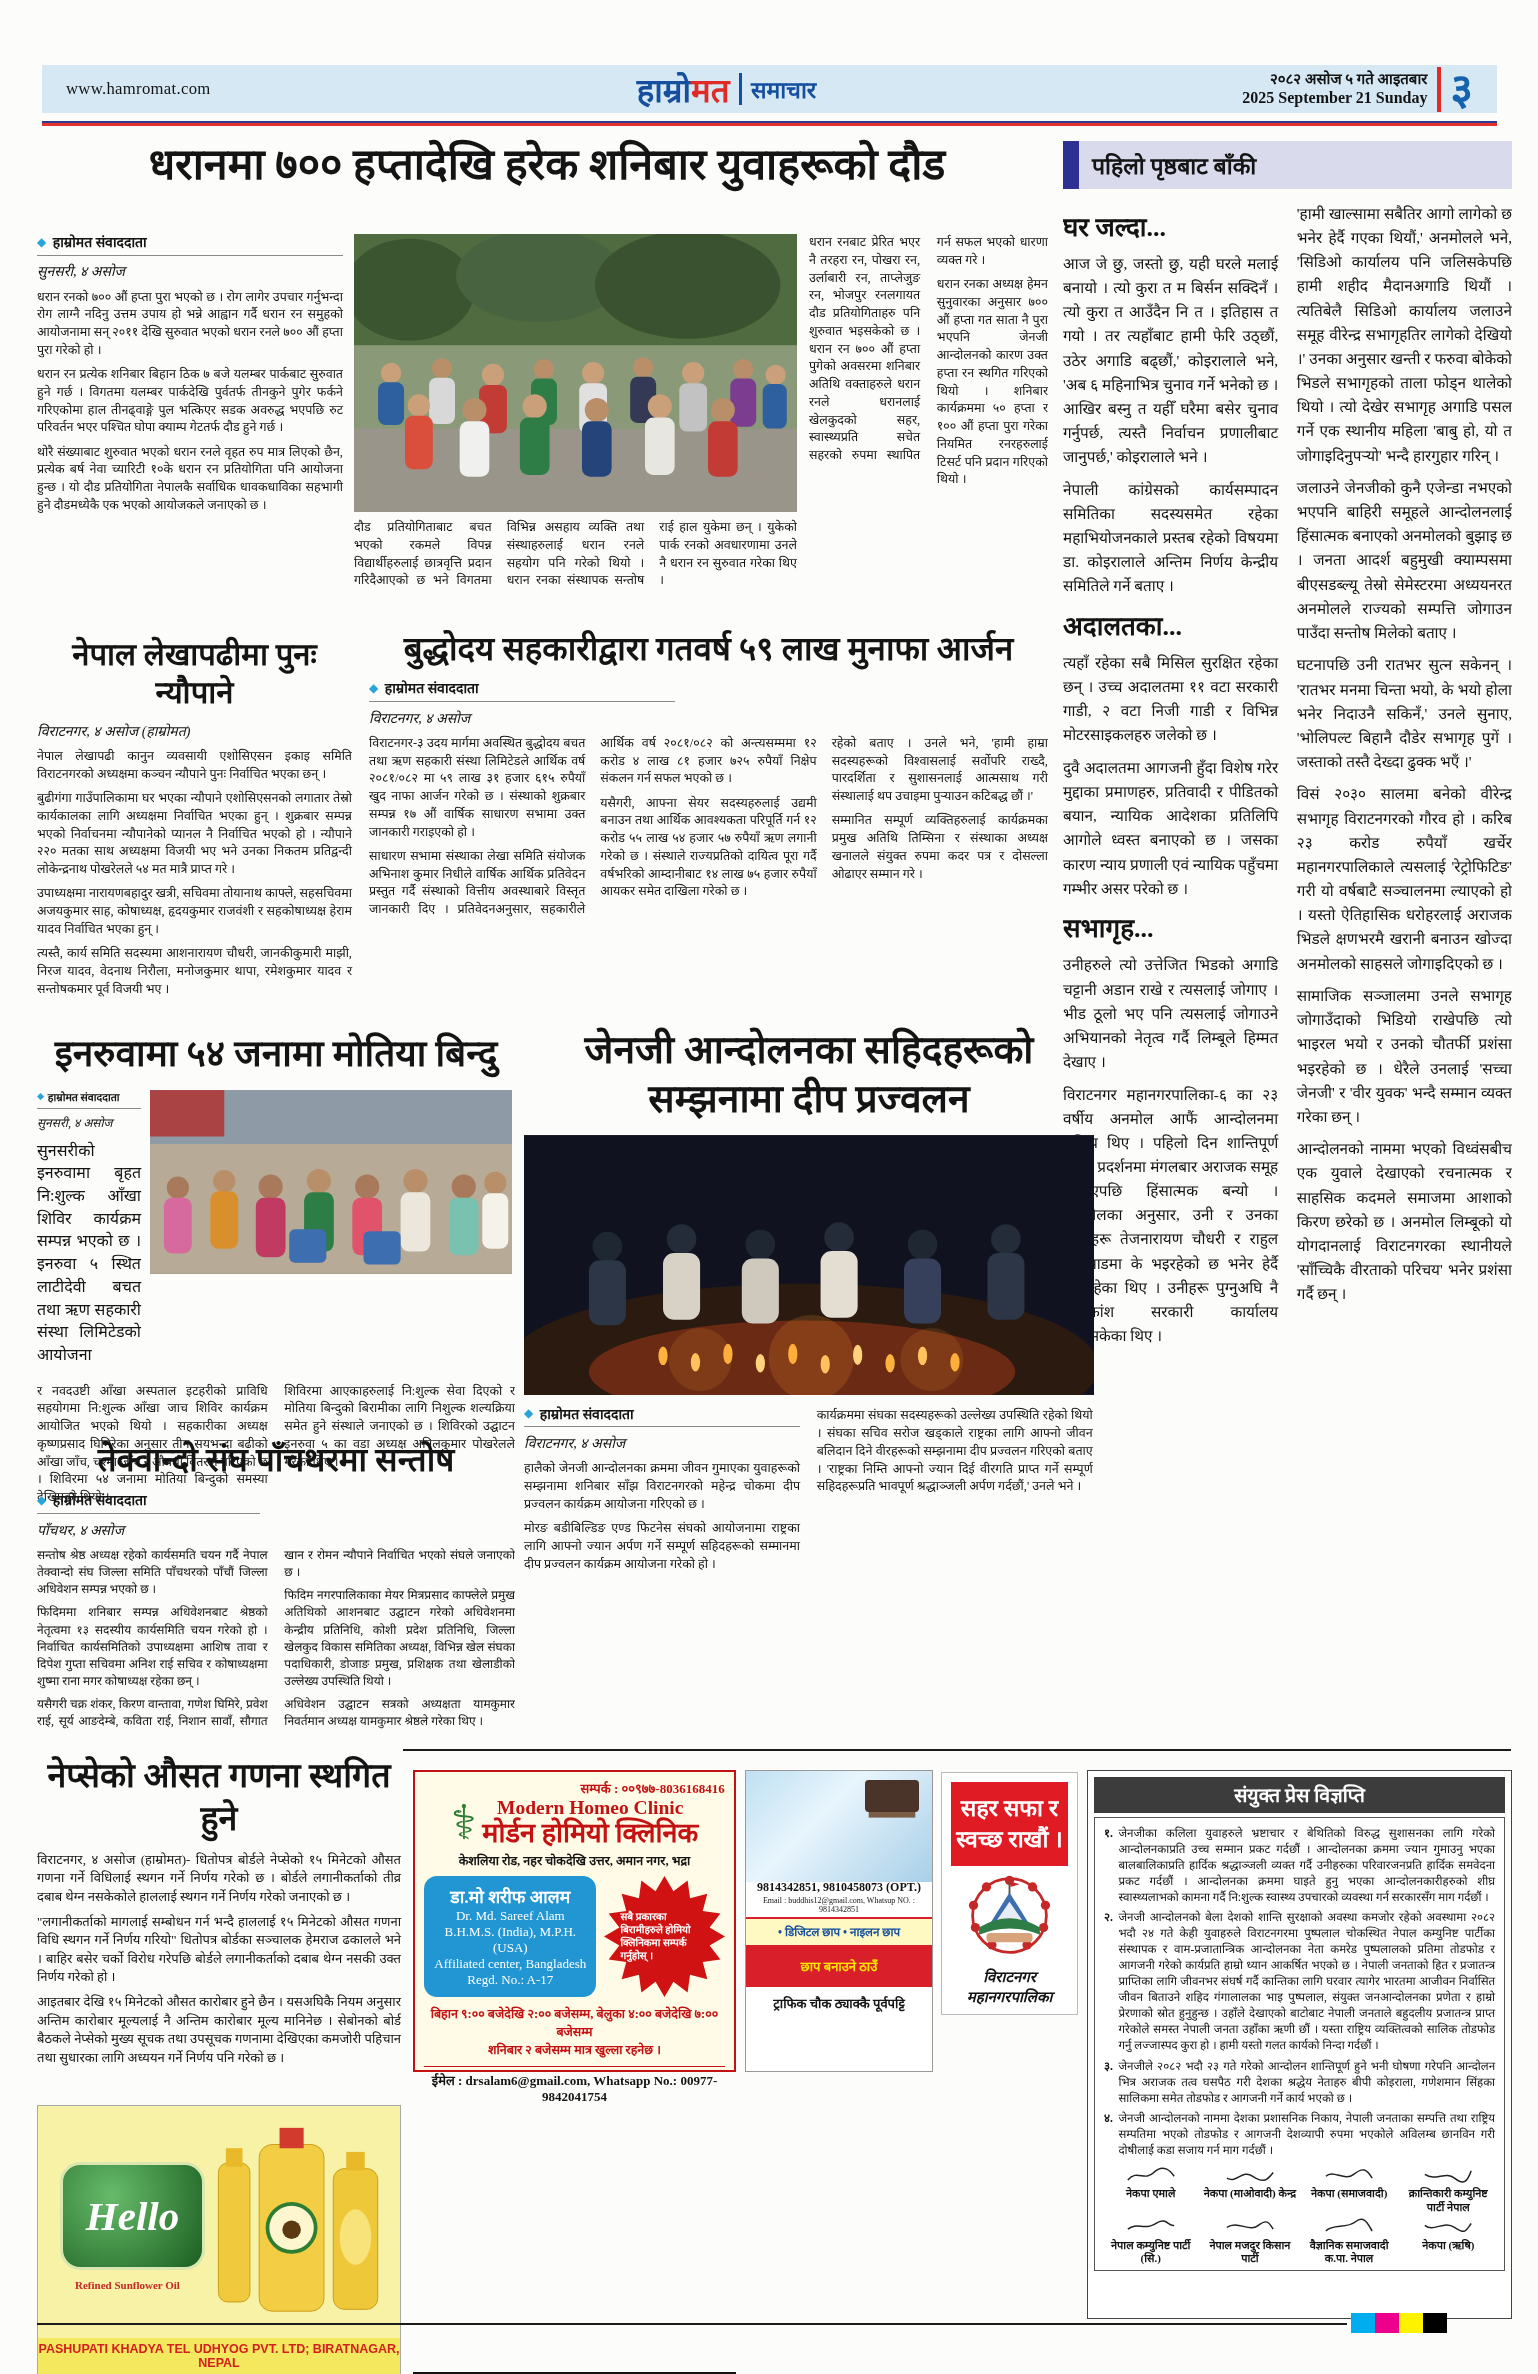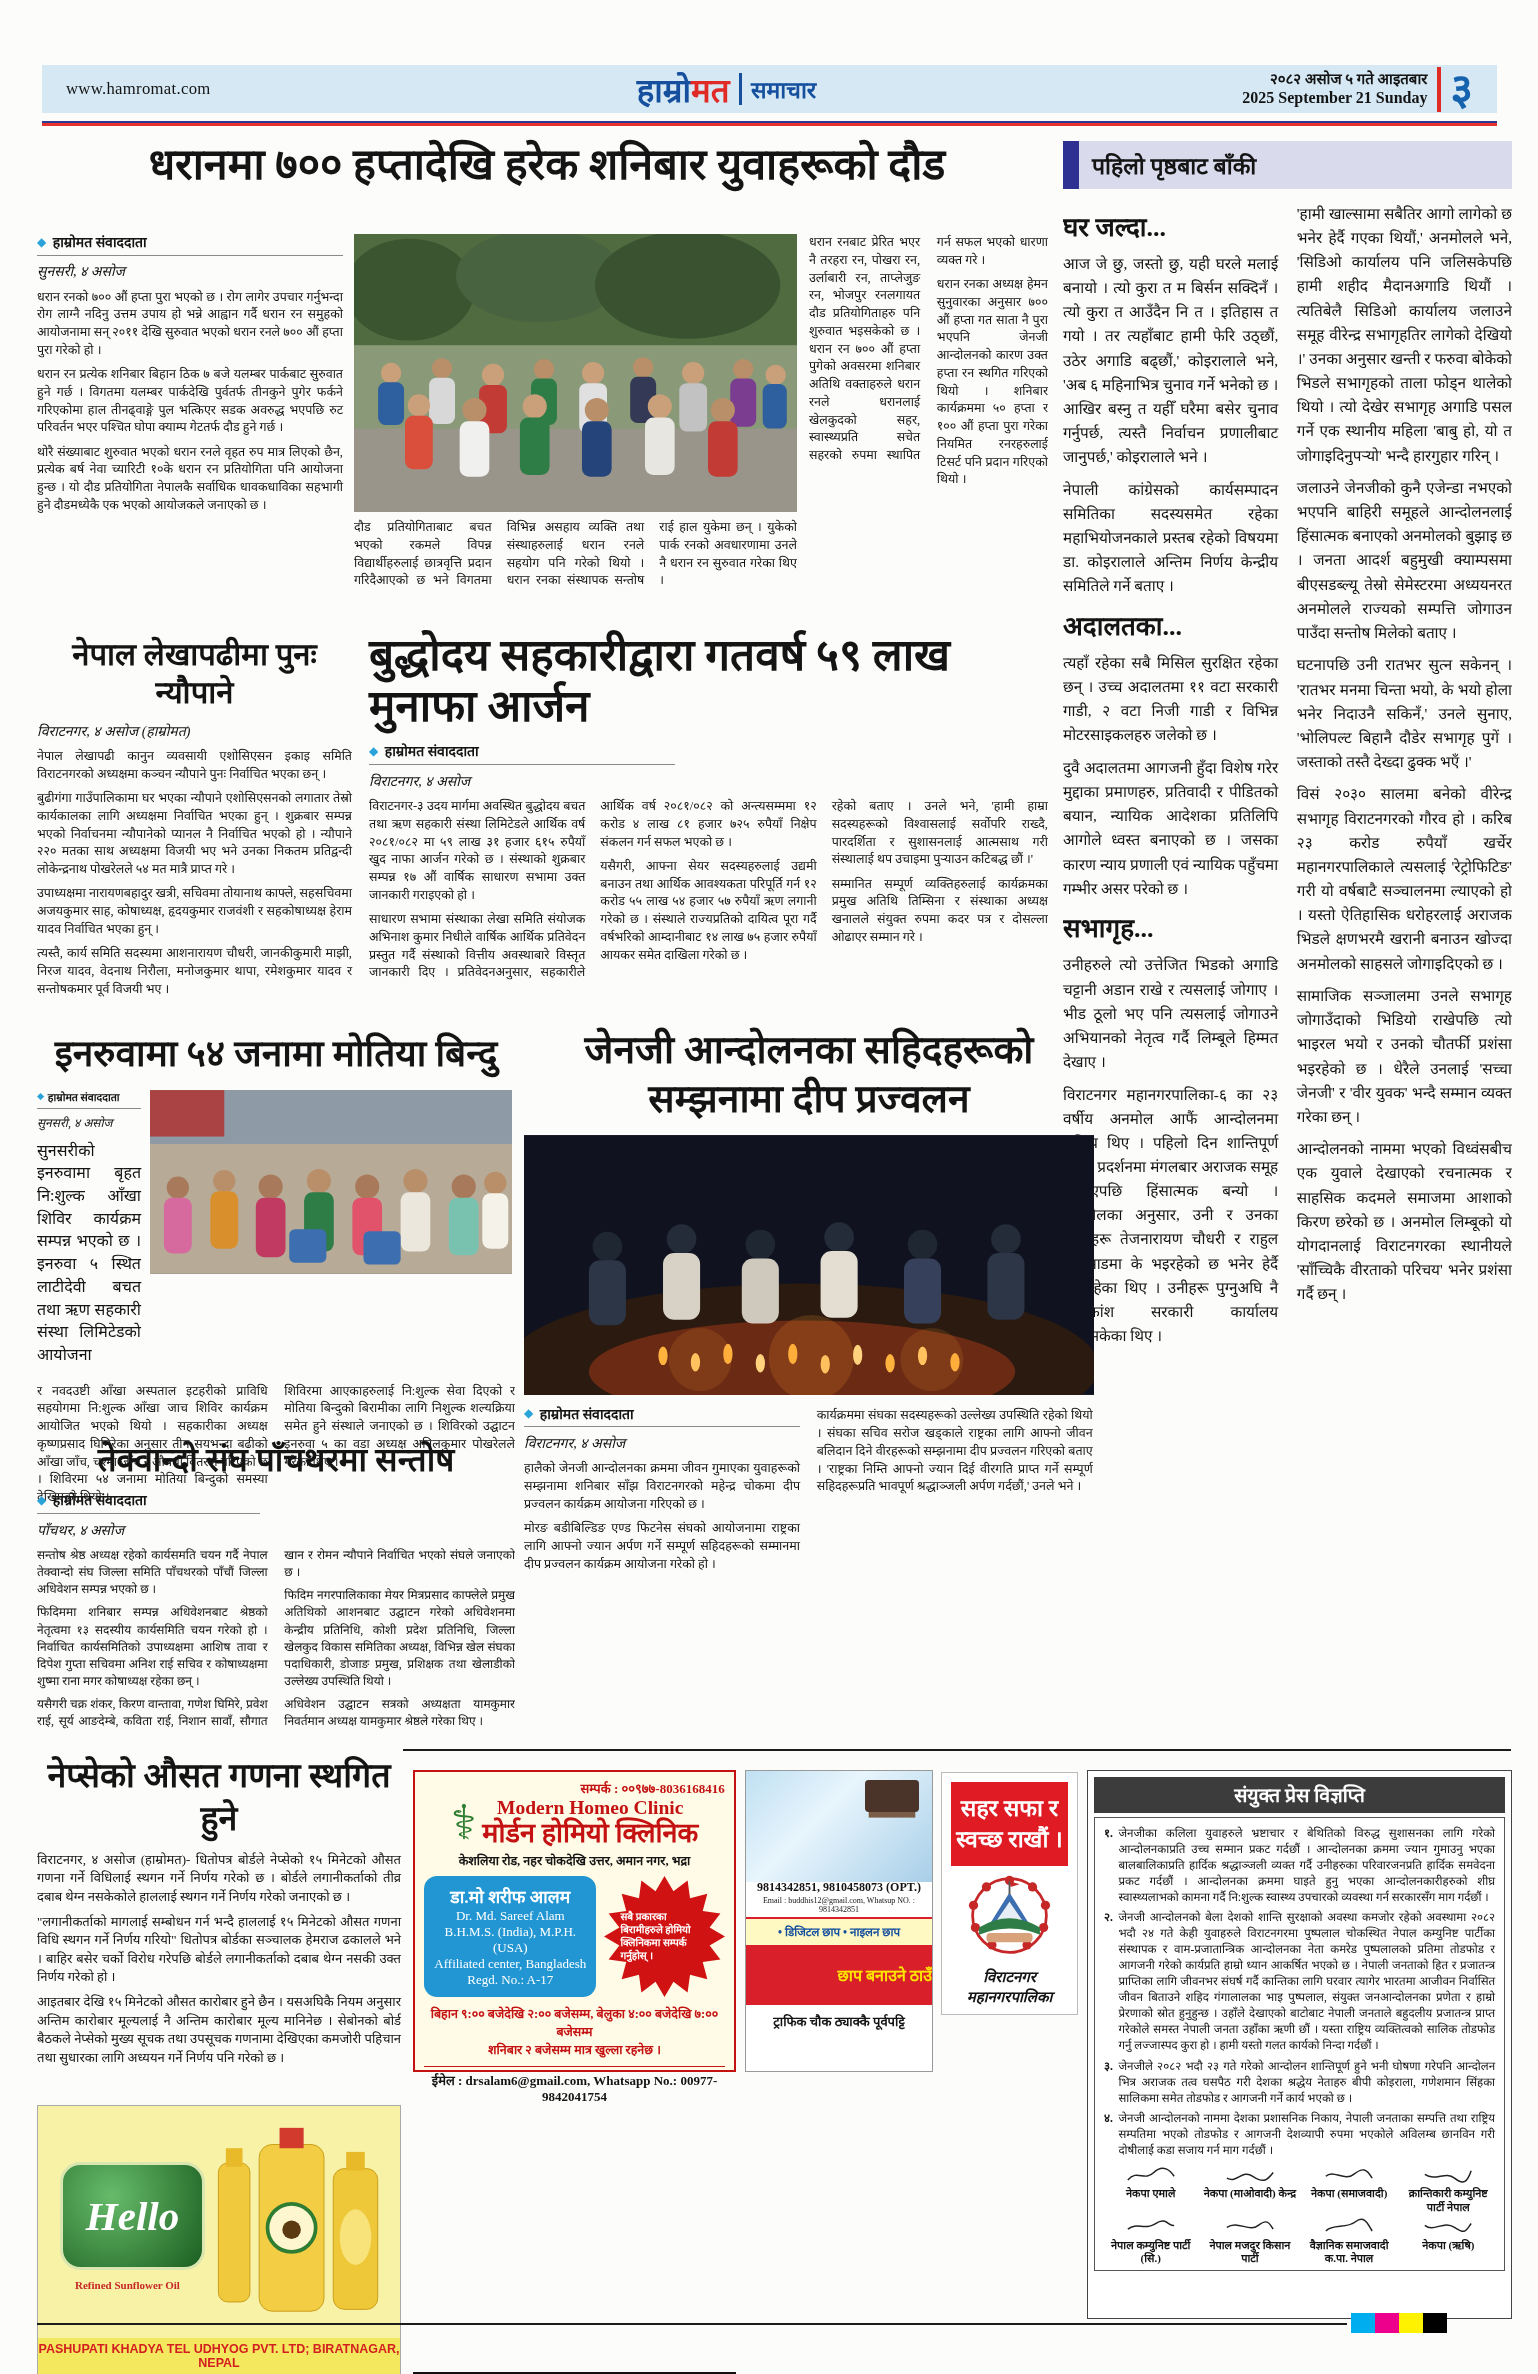--- a/index.html
+++ b/index.html
@@ -56,21 +56,21 @@
   .homeo .email{font-size:13px;font-weight:bold;border-top:1.9px solid #c41111;margin-top:6.5px;padding-top:4.6px;text-align:center;}
   .caduceus{color:#2e7d32;font-size:48px;line-height:1;}
   .ojashwi{border:0.9px solid #999;background:#fef9c3;overflow:hidden;display:flex;flex-direction:column;}
   .oj-top{height:111px;background:linear-gradient(135deg,#bfe0f2 0%,#e8f5fd 40%,#a8cfe8 100%);position:relative;}
   .oj-stamp{position:absolute;right:13px;top:9.3px;width:54px;height:32px;background:#4a3328;border-radius:3.7px;box-shadow:0 9.3px 0 -3.7px #7a5c47;}
   .oj-title{color:#d81f2a;font-weight:bold;font-size:25px;text-align:center;line-height:1.05;margin-top:-54px;text-shadow:0.9px 0.9px 0 #fff;}
   .oj-title2{color:#d81f2a;font-style:italic;font-size:20.4px;text-align:center;font-weight:bold;text-shadow:0.9px 0.9px 0 #fff;}
   .oj-phone{background:#fff;font-size:12px;font-weight:bold;text-align:center;padding:2.8px 1.9px 0.9px;}
   .oj-email{background:#fff;font-size:8px;text-align:center;padding-bottom:2.8px;border-bottom:2.8px solid #d81f2a;}
   .oj-serv{color:#154f9e;font-weight:bold;font-size:11.6px;text-align:center;padding:5.6px 1.9px;}
-  .oj-tag{background:#d81f2a;color:#ffe600;font-weight:bold;font-size:16px;text-align:right;padding:19px 0;}
+  .oj-tag{background:#d81f2a;color:#ffe600;font-weight:bold;font-size:13px;text-align:center;padding:12px 0;}
   .oj-loc{font-weight:bold;font-size:13px;text-align:center;padding:7.4px 1.9px;background:#fff;flex:1;}
   .cityad{border:0.9px solid #bbb;background:#fff;padding:9.3px;box-sizing:border-box;text-align:center;}
   .city-red{background:#e01b24;color:#fff;font-weight:bold;font-size:23px;line-height:1.35;padding:11px 3.7px;}
   .city-org{font-size:15px;font-weight:bold;font-style:italic;margin-top:5.6px;}
   .press{border:1.9px solid #444;background:#fff;box-sizing:border-box;padding:5.6px;}
   .press-head{background:#3c3c3c;color:#fff;font-size:19.5px;font-weight:bold;text-align:center;padding:4.6px 0;}
   .press-body{border:0.9px solid #555;margin-top:4.6px;padding:7.4px 9.3px 3.7px;}
   .press-item{display:flex;gap:5.6px;margin-bottom:4.6px;}
   .press-item .num{font-weight:bold;font-size:11.6px;line-height:1.38;}
   .press-item p{font-size:11.6px;line-height:1.38;margin:0;}
@@ -197,21 +197,21 @@
   <div class="abs" style="left:37px;top:636px;width:315px;">
     <h2 class="headline-md">नेपाल लेखापढीमा पुनः न्यौपाने</h2>
     <div class="dateline" style="text-align:left;margin-top:9.3px;">विराटनगर, ४ असोज (हाम्रोमत)</div>
     <p>नेपाल लेखापढी कानुन व्यवसायी एशोसिएसन इकाइ समिति विराटनगरको अध्यक्षमा कञ्चन न्यौपाने पुनः निर्वाचित भएका छन् ।</p>
     <p>बुढीगंगा गाउँपालिकामा घर भएका न्यौपाने एशोसिएसनको लगातार तेस्रो कार्यकालका लागि अध्यक्षमा निर्वाचित भएका हुन् । शुक्रबार सम्पन्न भएको निर्वाचनमा न्यौपानेको प्यानल नै निर्वाचित भएको हो ।  न्यौपाने २२० मतका साथ अध्यक्षमा विजयी भए भने उनका निकतम प्रतिद्वन्दी लोकेन्द्रनाथ पोखरेलले ५४ मत मात्रै प्राप्त गरे ।</p>
     <p>उपाध्यक्षमा नारायणबहादुर खत्री, सचिवमा तोयानाथ काफ्ले, सहसचिवमा अजयकुमार साह, कोषाध्यक्ष, हृदयकुमार राजवंशी र सहकोषाध्यक्ष हेराम यादव निर्वाचित भएका हुन् ।</p>
     <p>त्यस्तै, कार्य समिति सदस्यमा आशनारायण चौधरी, जानकीकुमारी माझी, निरज यादव, वेदनाथ निरौला, मनोजकुमार थापा, रमेशकुमार यादव र सन्तोषकमार पूर्व विजयी भए ।</p>
   </div>
 
   <div class="abs" style="left:369px;top:631px;width:679px;">
-    <h2 style="font-size:44px;line-height:1.15;">बुद्धोदय सहकारीद्वारा गतवर्ष ५९ लाख मुनाफा आर्जन</h2>
+    <h2 style="font-size:33px;text-align:center;line-height:1.15;">बुद्धोदय सहकारीद्वारा गतवर्ष ५९ लाख मुनाफा आर्जन</h2>
     <div style="width:306px;margin:9.3px 0 0;">
       <div class="byline">
         <span class="diamond">◆</span>
         <span>हाम्रोमत संवाददाता</span>
       </div>
       <div class="dateline">विराटनगर, ४ असोज</div>
     </div>
     <div class="cols3" style="height:249px;overflow:hidden;">
       <p>विराटनगर-३ उदय मार्गमा अवस्थित बुद्धोदय बचत तथा ऋण सहकारी संस्था लिमिटेडले आर्थिक वर्ष २०८१/०८२ मा ५९ लाख ३१ हजार ६१५ रुपैयाँ खुद नाफा आर्जन गरेको छ । संस्थाको शुक्रबार सम्पन्न १७ औं वार्षिक साधारण सभामा उक्त जानकारी गराइएको हो ।</p>
       <p>साधारण सभामा संस्थाका लेखा समिति संयोजक अभिनाश कुमार निधीले वार्षिक आर्थिक प्रतिवेदन प्रस्तुत गर्दै संस्थाको वित्तीय अवस्थाबारे विस्तृत जानकारी दिए । प्रतिवेदनअनुसार, सहकारीले आर्थिक वर्ष २०८१/०८२ को अन्त्यसम्ममा १२ करोड ४ लाख ८१ हजार ७२५ रुपैयाँ निक्षेप संकलन गर्न सफल भएको छ ।</p>

